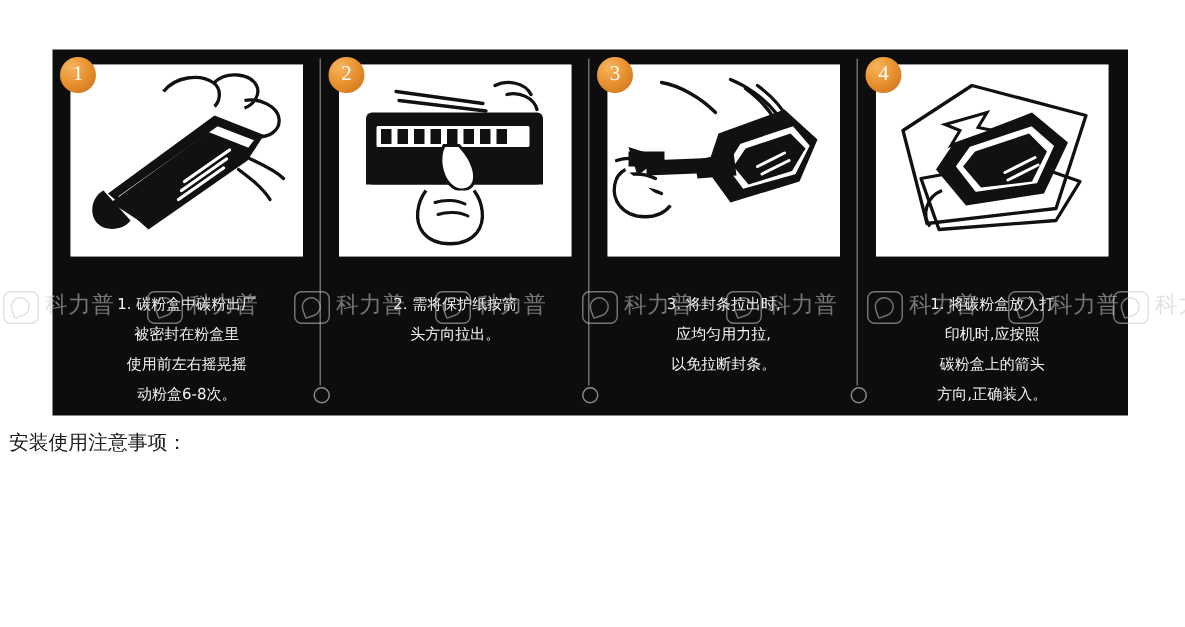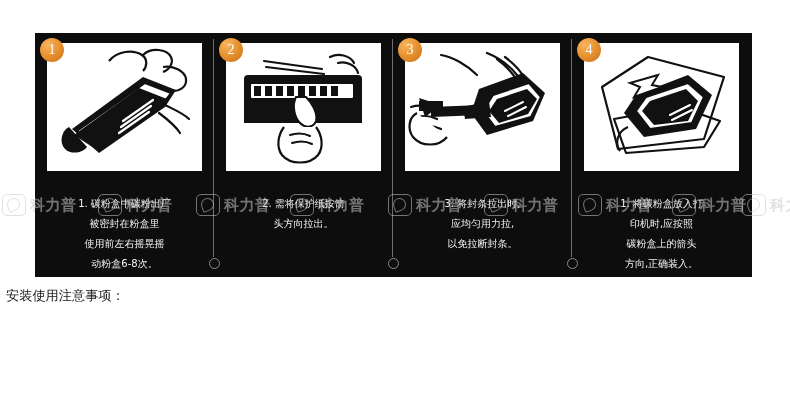--- a/index.html
+++ b/index.html
@@ -93,24 +93,23 @@
   #watermarks{
     position:absolute;
     left:0; top:0; width:790px; height:418px;
     pointer-events:none;
     z-index:20;
   }
   .wm{
     position:absolute;
     top:194px;
     display:flex;
-    align-items:center;
+    align-items:flex-start;
     gap:4px;
     opacity:.55;
-    font-weight:bold;
   }
   .wm .wlogo{
     width:22px;height:20px;
     border:1.6px solid #c9c9c9;
     border-radius:5px;
     position:relative;
     flex:0 0 auto;
   }
   .wm .wlogo::before{
     content:"";

